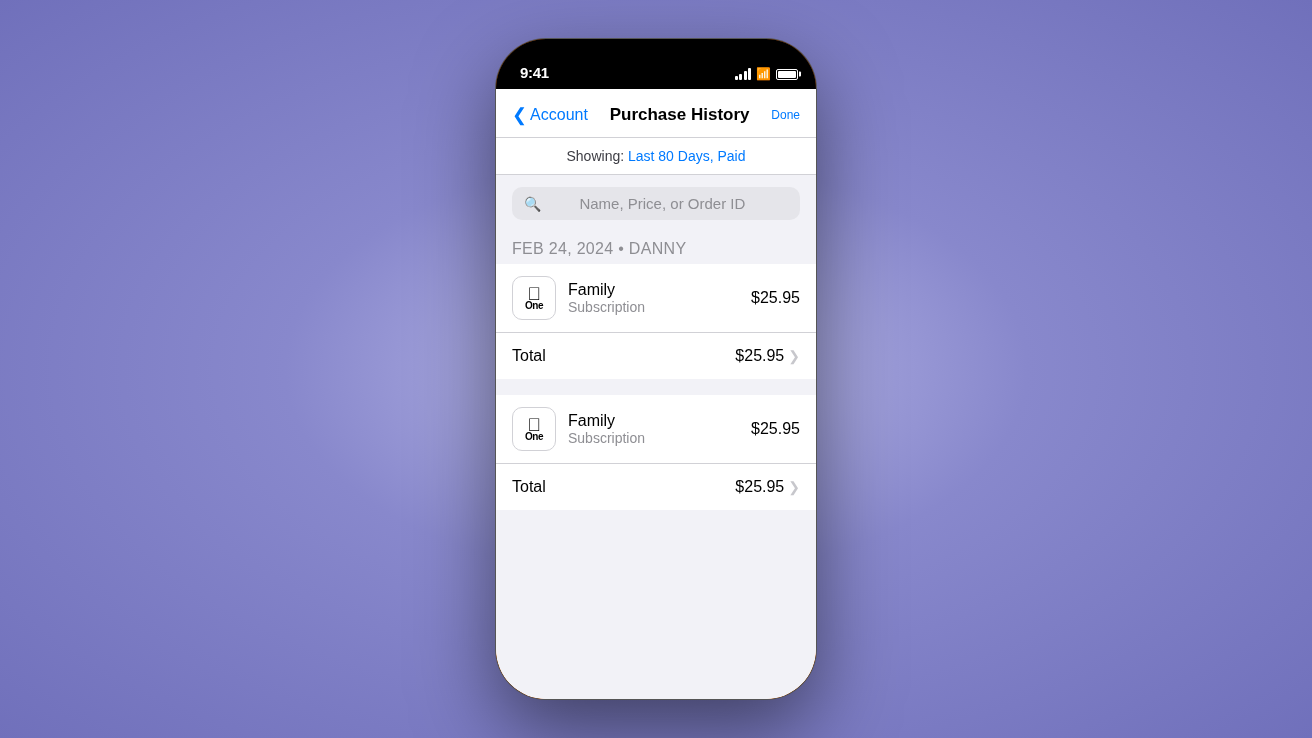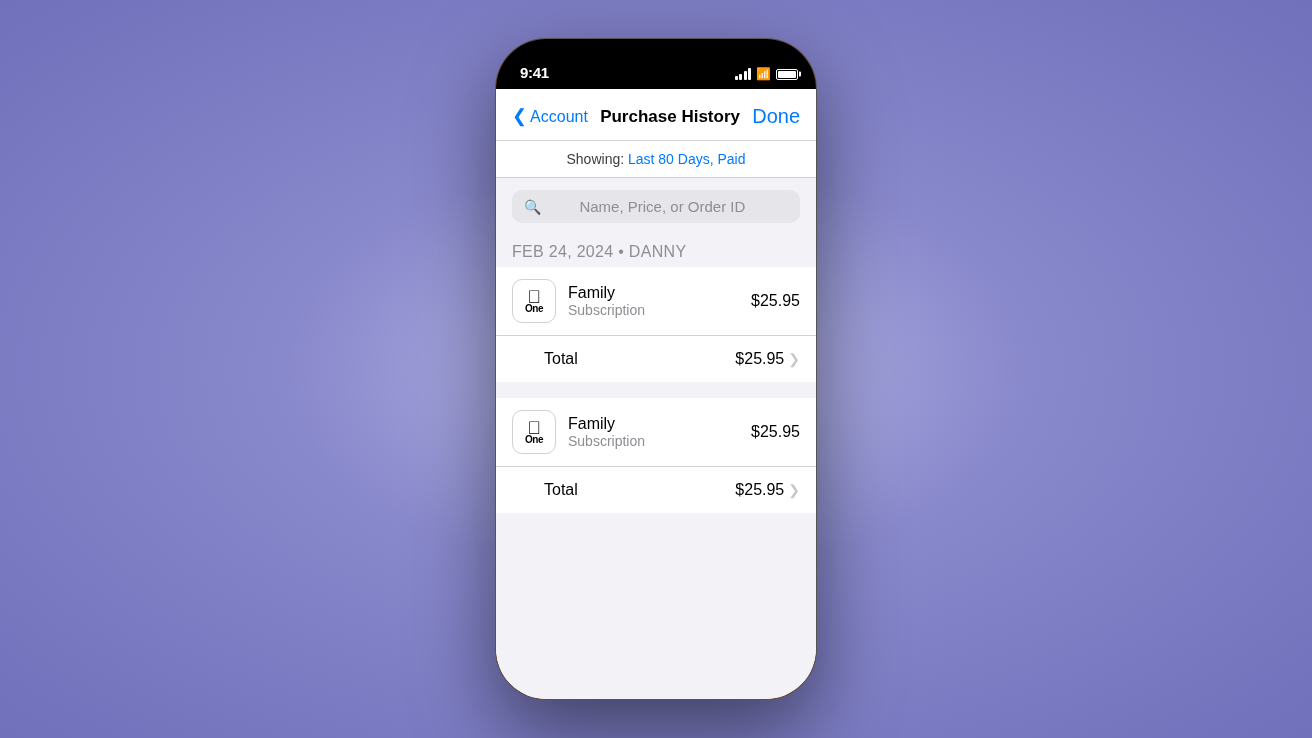--- a/index.html
+++ b/index.html
@@ -189,21 +189,21 @@
     }
 
     .nav-title {
       font-size: 17px;
       font-weight: 600;
       color: #000;
     }
 
     .nav-done {
       color: #007aff;
-      font-size: 20px;
+      font-size: 12px;
       font-weight: 400;
       cursor: pointer;
     }
 
     
     .filter-bar {
       background: #fff;
       padding: 10px 16px;
       text-align: center;
       font-size: 14px;
@@ -324,21 +324,20 @@
       color: #000;
       font-weight: 400;
     }
 
     .order-total {
       display: flex;
       align-items: center;
       justify-content: space-between;
       padding: 14px 16px;
       background: #fff;
-      margin-left: 32px;
     }
 
     .total-label {
       font-size: 16px;
       color: #000;
     }
 
     .total-right {
       display: flex;
       align-items: center;

